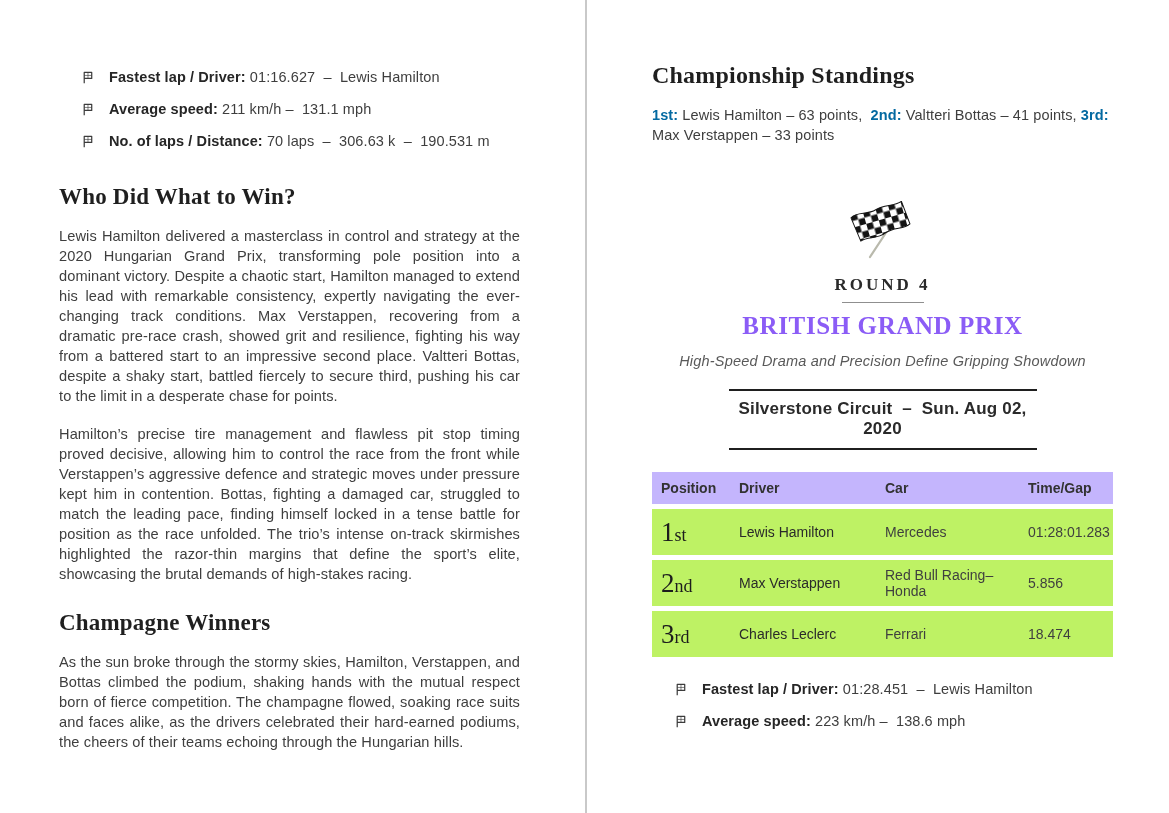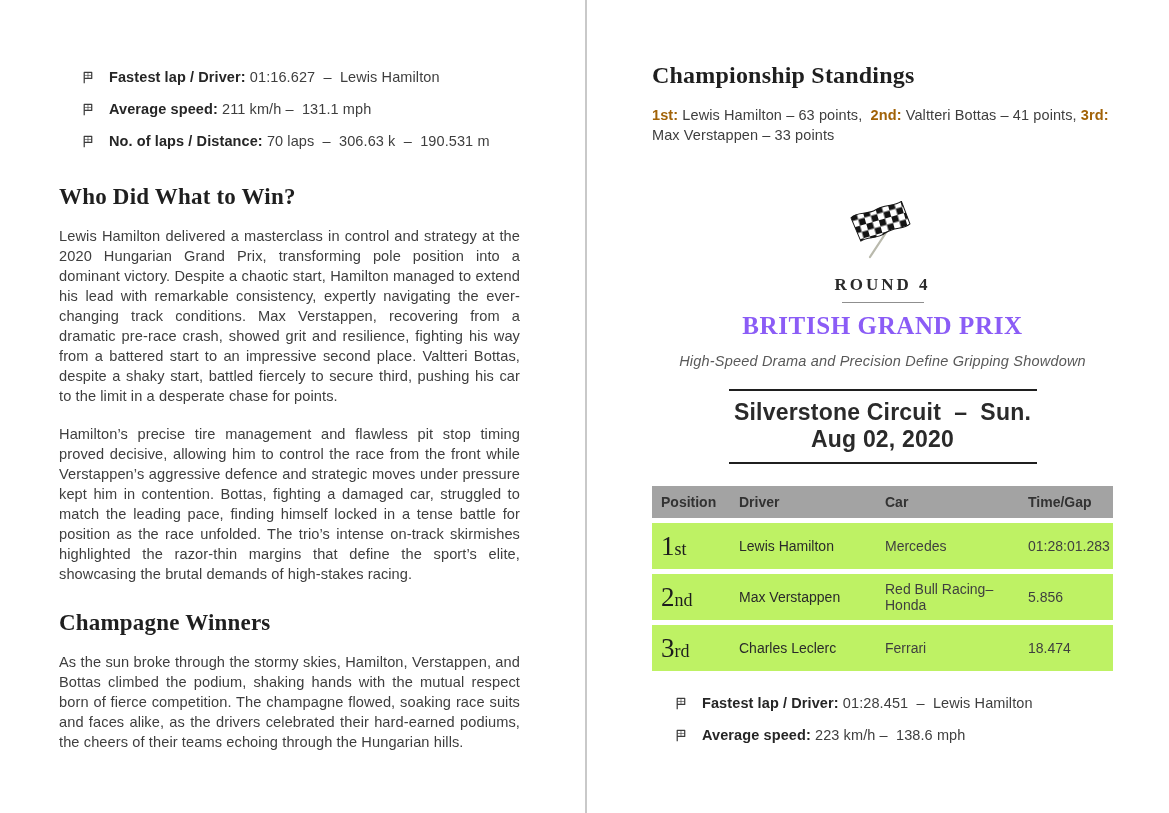--- a/index.html
+++ b/index.html
@@ -39,21 +39,21 @@
   }
 
   p.body {
     font-size:14.6px; line-height:20px; color:#3e3e3e;
     text-align:justify; margin:16px 0 0 0; letter-spacing:0.1px;
   }
   p.standings {
     font-size:14.5px; line-height:20px; color:#3e3e3e;
     margin:16px 0 0 0; white-space:pre-wrap; letter-spacing:0.1px;
   }
-  p.standings b { color:#a16207; font-weight:700; }
+  p.standings b { color:#0369a1; font-weight:700; }
 
   
   .flag-wrap { text-align:center; margin-top:56px; height:62px; }
   .round {
     margin-top:12px; text-align:center;
     font-family:"Liberation Serif", serif;
     font-size:17px; font-weight:600; letter-spacing:3px; color:#2a2a2a;
   }
   .round-underline { width:82px; height:1px; background:#8f8f8f; margin:7px auto 0; }
   .gp-title {
@@ -62,31 +62,31 @@
     font-size:25px; font-weight:600; letter-spacing:0.6px; color:#8b5cf6;
   }
   .gp-subtitle {
     margin-top:13px; text-align:center; font-style:italic;
     font-size:14.5px; color:#595959; letter-spacing:0.2px;
   }
   .venue {
     width:308px; margin:20px auto 0;
     border-top:2px solid #1f1f1f; border-bottom:2px solid #1f1f1f;
     padding:8px 0 9px; text-align:center;
-    font-weight:700; font-size:23px; color:#2a2a2a;
+    font-weight:700; font-size:17px; color:#2a2a2a;
     white-space:pre-wrap; letter-spacing:0.2px;
   }
 
   
   .results { margin-top:22px; }
   .t-row {
     display:grid; grid-template-columns:78px 146px 143px 94px;
     align-items:center; background:#bef264; margin-top:5px; min-height:46px;
   }
-  .t-head { background:#a3a3a3; min-height:32px; margin-top:0; }
+  .t-head { background:#c4b5fd; min-height:32px; margin-top:0; }
   .t-cell { padding:4px 8px 4px 9px; font-size:14px; color:#3f3f3f; }
   .t-head .t-cell { font-weight:700; color:#323232; }
   .driver-cell { font-weight:400; color:#2a2a2a; }
   .pos-cell { font-family:"Liberation Serif", serif; color:#1d1d1d; line-height:1; }
   .pos-num { font-size:27px; }
   .pos-suf { font-size:18px; }
 </style>
 </head>
 <body>
 

